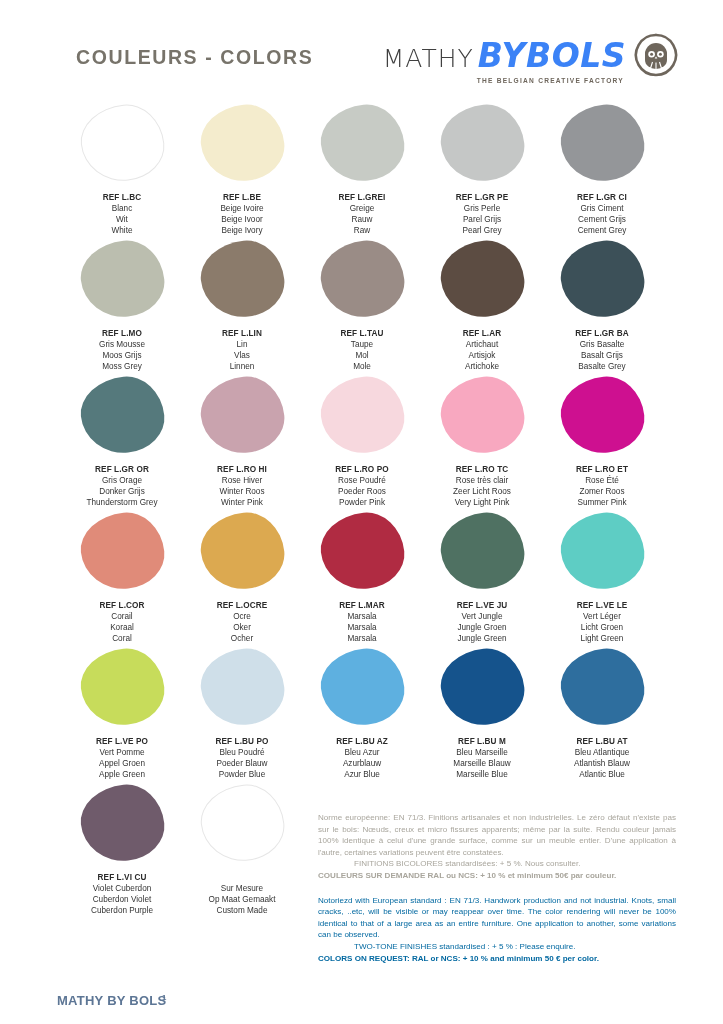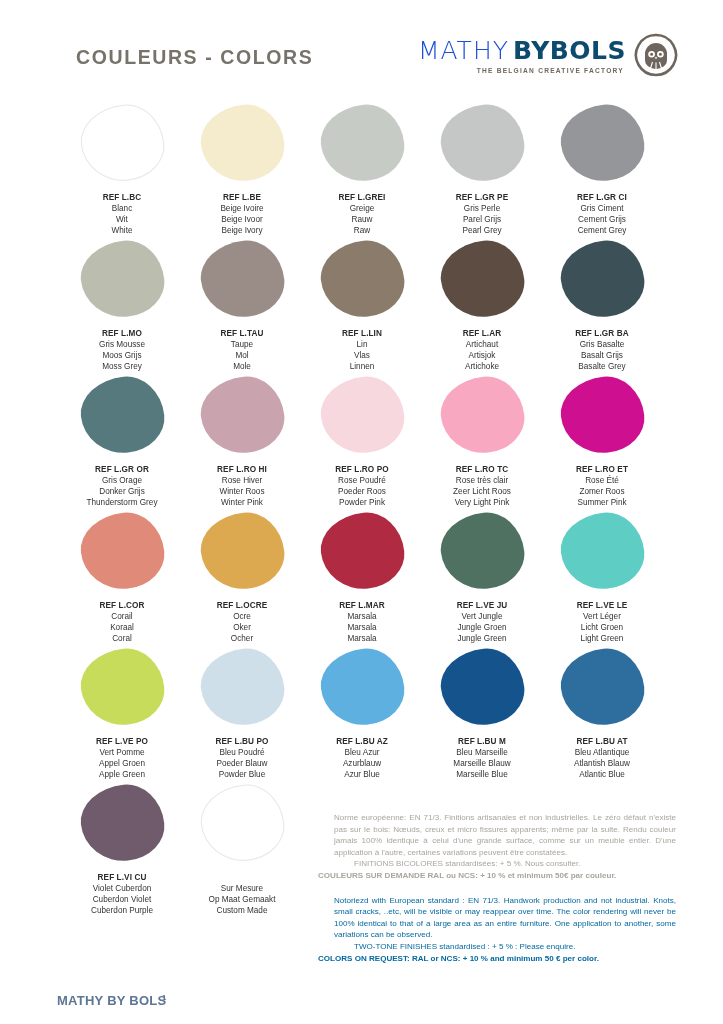--- a/index.html
+++ b/index.html
@@ -17,26 +17,26 @@
   }
   .page-title {
     position: absolute; left: 76px; top: 20px;
     font-size: 19.5px; font-weight: bold; letter-spacing: 1.6px;
     color: #77736a; white-space: nowrap;
   }
   .logo { position: absolute; right: 44px; top: 4px; height: 56px; display: flex; align-items: flex-start; }
   .logo-text-wrap { display: flex; flex-direction: column; align-items: flex-end; padding-top: 6px; }
   .logo-line1 { display: flex; align-items: baseline; }
   .logo-mathy {
-    font-size: 25px; font-weight: 300; letter-spacing: 1px; color: #1d4ed8;
+    font-size: 25px; font-weight: 300; letter-spacing: 1px; color: #404040;
     font-family: "DejaVu Sans", sans-serif;
   }
   .logo-bybols {
-    font-size: 25px; font-weight: bold; letter-spacing: 0.5px; color: #0c4a6e;
-    margin-left: 4px; font-family: "DejaVu Sans", sans-serif;
+    font-size: 33px; font-weight: bold; letter-spacing: 0.5px; color: #3b82f6;
+    margin-left: 4px; font-family: "DejaVu Sans", sans-serif; font-style: italic;
   }
   .logo-tagline {
     font-size: 6.6px; font-weight: bold; letter-spacing: 1.25px;
     color: #6e665c; margin-top: 2px; margin-right: 2px;
   }
   .logo-owl-wrap { margin-left: 7px; margin-top: 2px; }
 
   
   .grid {
     position: absolute; left: 62px; top: 100px; width: 600px;
@@ -58,21 +58,20 @@
   .name { font-size: 8.2px; color: #333333; line-height: 11px; white-space: nowrap; }
   .ref-spacer { height: 11px; }
 
   
   .notes { position: absolute; left: 318px; top: 812px; width: 358px; }
   .note-fr { color: #a9a69d; }
   .note-en { color: #0369a1; }
   .note-p {
     font-size: 8.05px; line-height: 11.6px; text-align: justify;
     font-family: "Liberation Sans", sans-serif;
-    margin-left: 16px;
   }
   .note-line { font-size: 8.05px; line-height: 11.6px; padding-left: 36px; }
   .note-bold { font-weight: bold; font-size: 8.05px; line-height: 11.6px; }
   .note-en-block { margin-top: 13px; }
 
   
   .footer { position: absolute; left: 0; bottom: 17px; width: 723px; height: 14px; }
   .footer-brand {
     position: absolute; left: 57px; top: 0;
     font-size: 13px; font-weight: bold; letter-spacing: 0.25px; color: #5d7695;
@@ -182,38 +181,38 @@
           </div>
         <div class="labels">
           <div class="ref">REF L.MO</div>
           <div class="name">Gris Mousse</div>
           <div class="name">Moos Grijs</div>
           <div class="name">Moss Grey</div>
         </div>
       </div>
       <div class="cell">
         <div class="blob-wrap">
+            <div class="blob" style="background:#8b7b6b"></div>
+          </div>
+        <div class="labels">
+          <div class="ref">REF L.LIN</div>
+          <div class="name">Lin</div>
+          <div class="name">Vlas</div>
+          <div class="name">Linnen</div>
+        </div>
+      </div>
+      <div class="cell">
+        <div class="blob-wrap">
             <div class="blob" style="background:#9a8c86"></div>
           </div>
         <div class="labels">
           <div class="ref">REF L.TAU</div>
           <div class="name">Taupe</div>
           <div class="name">Mol</div>
           <div class="name">Mole</div>
-        </div>
-      </div>
-      <div class="cell">
-        <div class="blob-wrap">
-            <div class="blob" style="background:#8b7b6b"></div>
-          </div>
-        <div class="labels">
-          <div class="ref">REF L.LIN</div>
-          <div class="name">Lin</div>
-          <div class="name">Vlas</div>
-          <div class="name">Linnen</div>
         </div>
       </div>
       <div class="cell">
         <div class="blob-wrap">
             <div class="blob" style="background:#5c4c42"></div>
           </div>
         <div class="labels">
           <div class="ref">REF L.AR</div>
           <div class="name">Artichaut</div>
           <div class="name">Artisjok</div>

